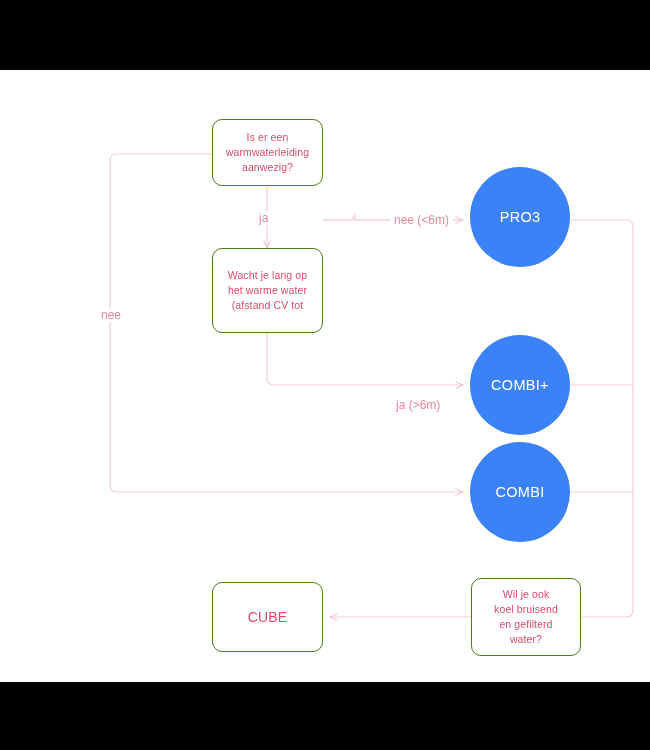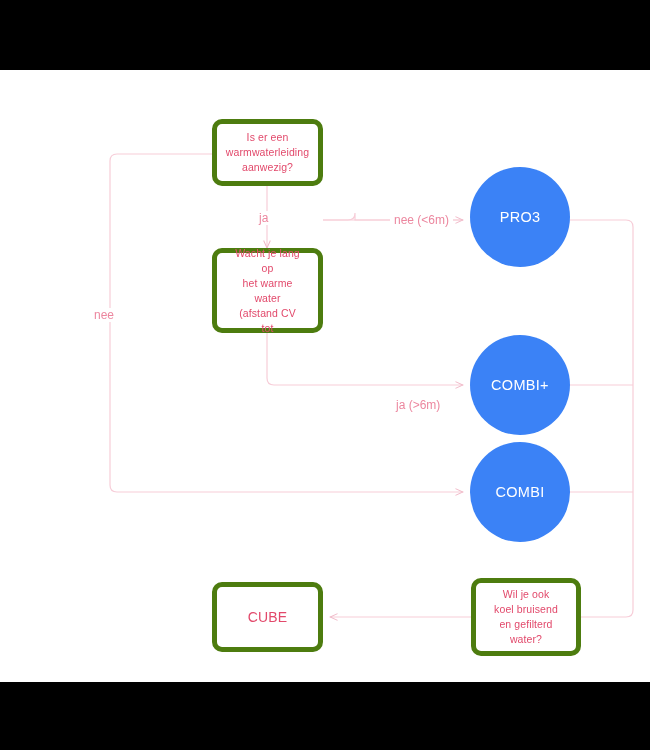--- a/index.html
+++ b/index.html
@@ -49,28 +49,28 @@
   .node {
     position: absolute;
     box-sizing: border-box;
     display: flex;
     align-items: center;
     justify-content: center;
     text-align: center;
   }
 
   .box {
-    border: 5px solid #4d7c0f;
+    border: 1px solid #4d7c0f;
     border-radius: 10px;
     background: #ffffff;
     color: #e2496b;
     font-size: 10.5px;
     line-height: 15px;
     letter-spacing: 0.1px;
-    padding: 4px 16px;
+    padding: 4px 8px;
   }
 
   .circle {
     border-radius: 50%;
     background: #3b82f6;
     color: #ffffff;
     font-size: 14.5px;
     letter-spacing: 0.3px;
   }
 
@@ -158,20 +158,20 @@
         <div>water?</div>
       </div>
     </div>
 
     <div class="node box" style="left:212px; top:512px; width:111px; height:70px; font-size:14px; color:#e2496b;">
       <span>CUBE</span>
     </div>
 
     <div class="edge-label" style="left:255px; top:141px;">ja</div>
 
-    <div class="edge-label" style="left:90px; top:238px;">nee</div>
+    <div class="edge-label" style="left:97px; top:238px;">nee</div>
 
     <div class="edge-label" style="left:390px; top:143px;">nee (&lt;6m)</div>
 
     <div class="edge-label" style="left:392px; top:308px;margin-top:20px;">ja (&gt;6m)</div>
 
   </div>
 </div>
 
 </body></html>

